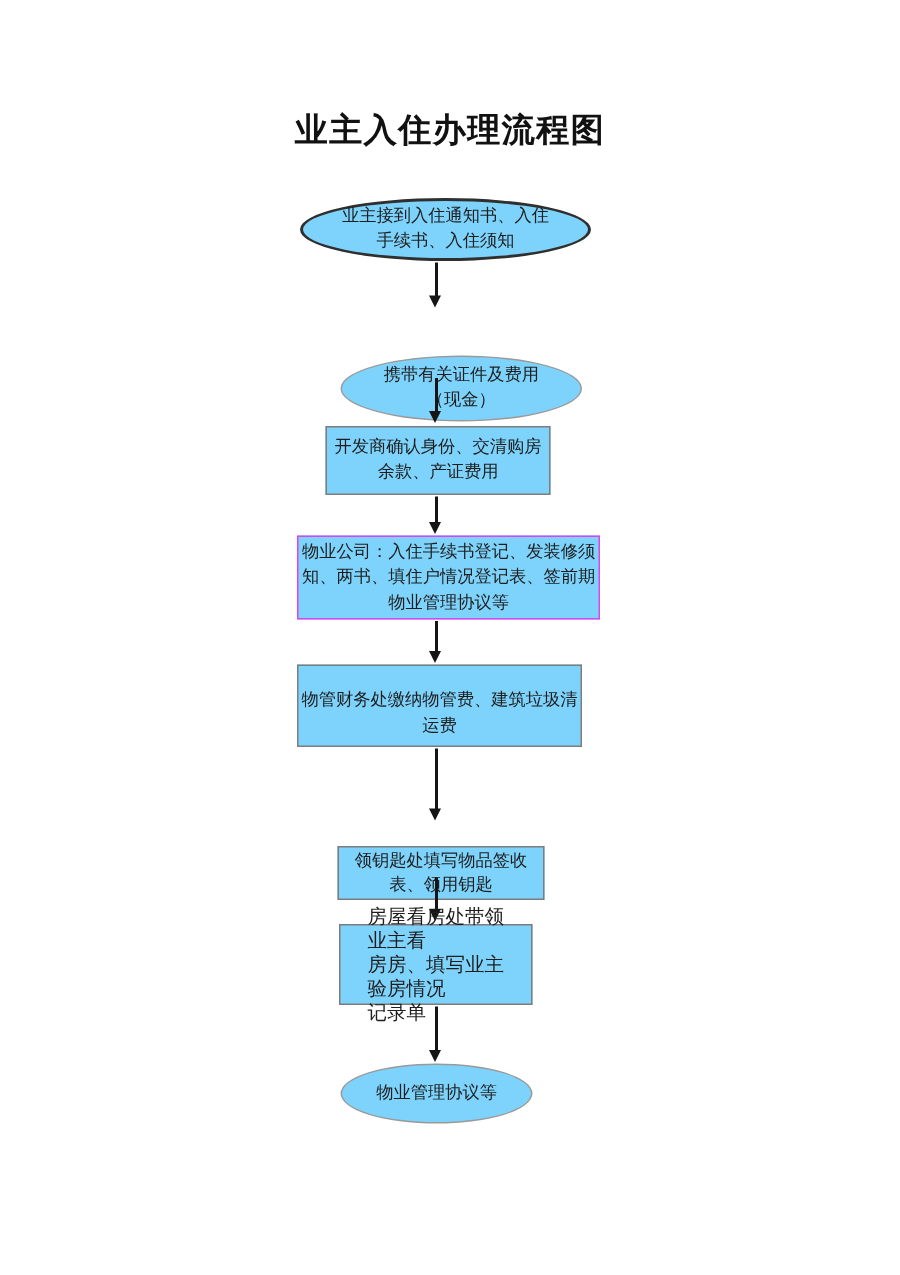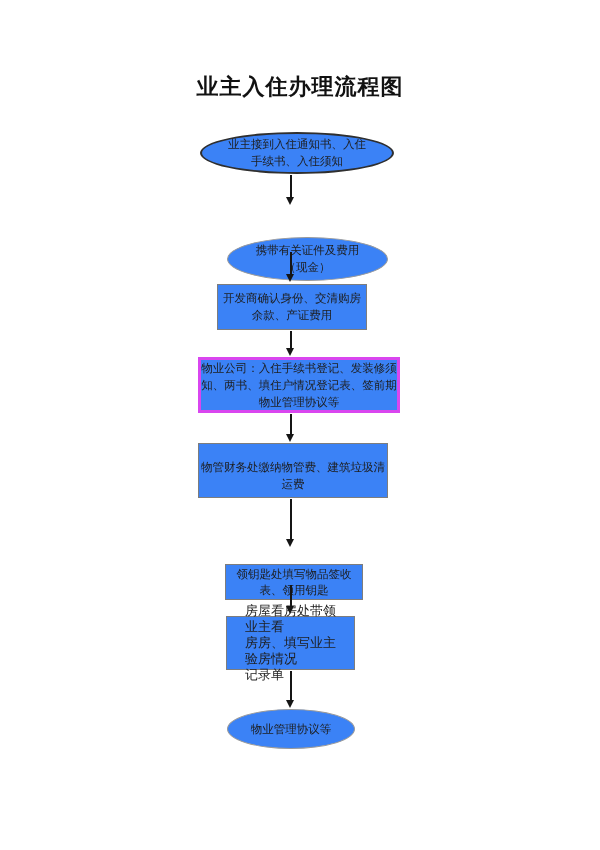--- a/index.html
+++ b/index.html
@@ -29,31 +29,31 @@
     color: #111111;
   }
   .node {
     position: absolute;
     box-sizing: border-box;
     display: flex;
     align-items: center;
     justify-content: center;
     text-align: center;
     white-space: pre-line;
-    background: #3b82f6;
+    background: #7dd3fc;
     font-size: 11.5px;
     line-height: 17px;
     color: #1d1d1d;
   }
   .ellipse { border-radius: 50%; }
   
   .n0 { left: 200px; top: 132px; width: 194px; height: 42px; border: 2px solid #2f2f2f; }
   .n1 { left: 227px; top: 206px; width: 161px; height: 44px; border: 1px solid #9a9a9a; margin-top: 31px; }
   .n2 { left: 217px; top: 284px; width: 150px; height: 46px; border: 1px solid #7d7d7d; }
-  .n3 { left: 198px; top: 357px; width: 202px; height: 56px; border: 3px solid #d946ef; }
+  .n3 { left: 198px; top: 357px; width: 202px; height: 56px; border: 1px solid #d946ef; }
   .n4 { left: 198px; top: 443px; width: 190px; height: 55px; border: 1px solid #7d7d7d;
         align-items: flex-start; padding-top: 15px; }
   .n5 { left: 225px; top: 564px; width: 138px; height: 36px; border: 1px solid #7d7d7d;
         line-height: 16px; }
   .n6 { left: 226px; top: 616px; width: 129px; height: 54px; border: 1px solid #7d7d7d;
         justify-content: flex-start; text-align: left; padding: 2px 18px;
         font-size: 13px; line-height: 16px; }
   .n7 { left: 227px; top: 709px; width: 128px; height: 40px; border: 1px solid #9a9a9a; }
   
   .arrow { position: absolute; left: 286px; width: 9px; }

